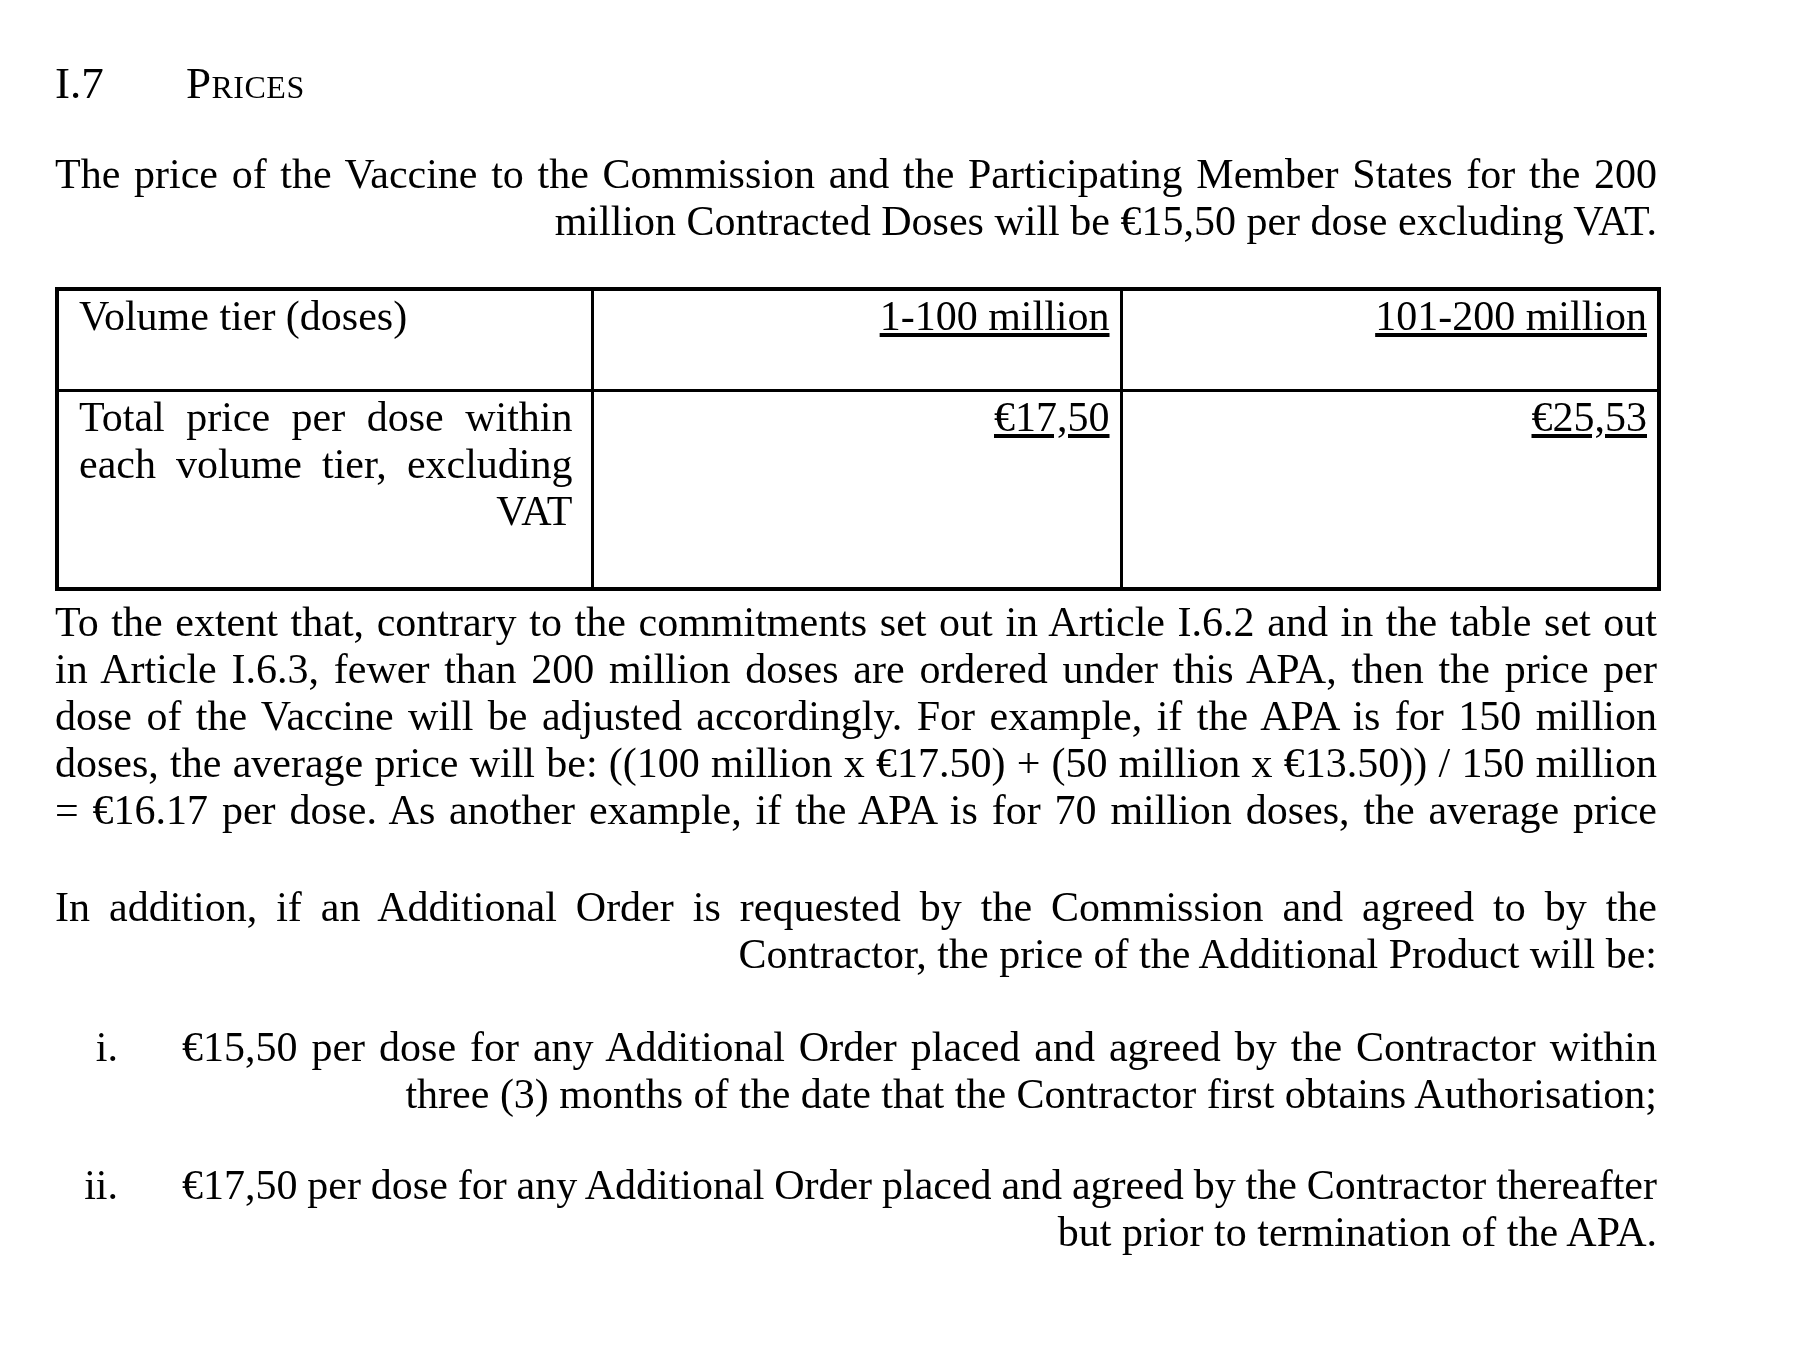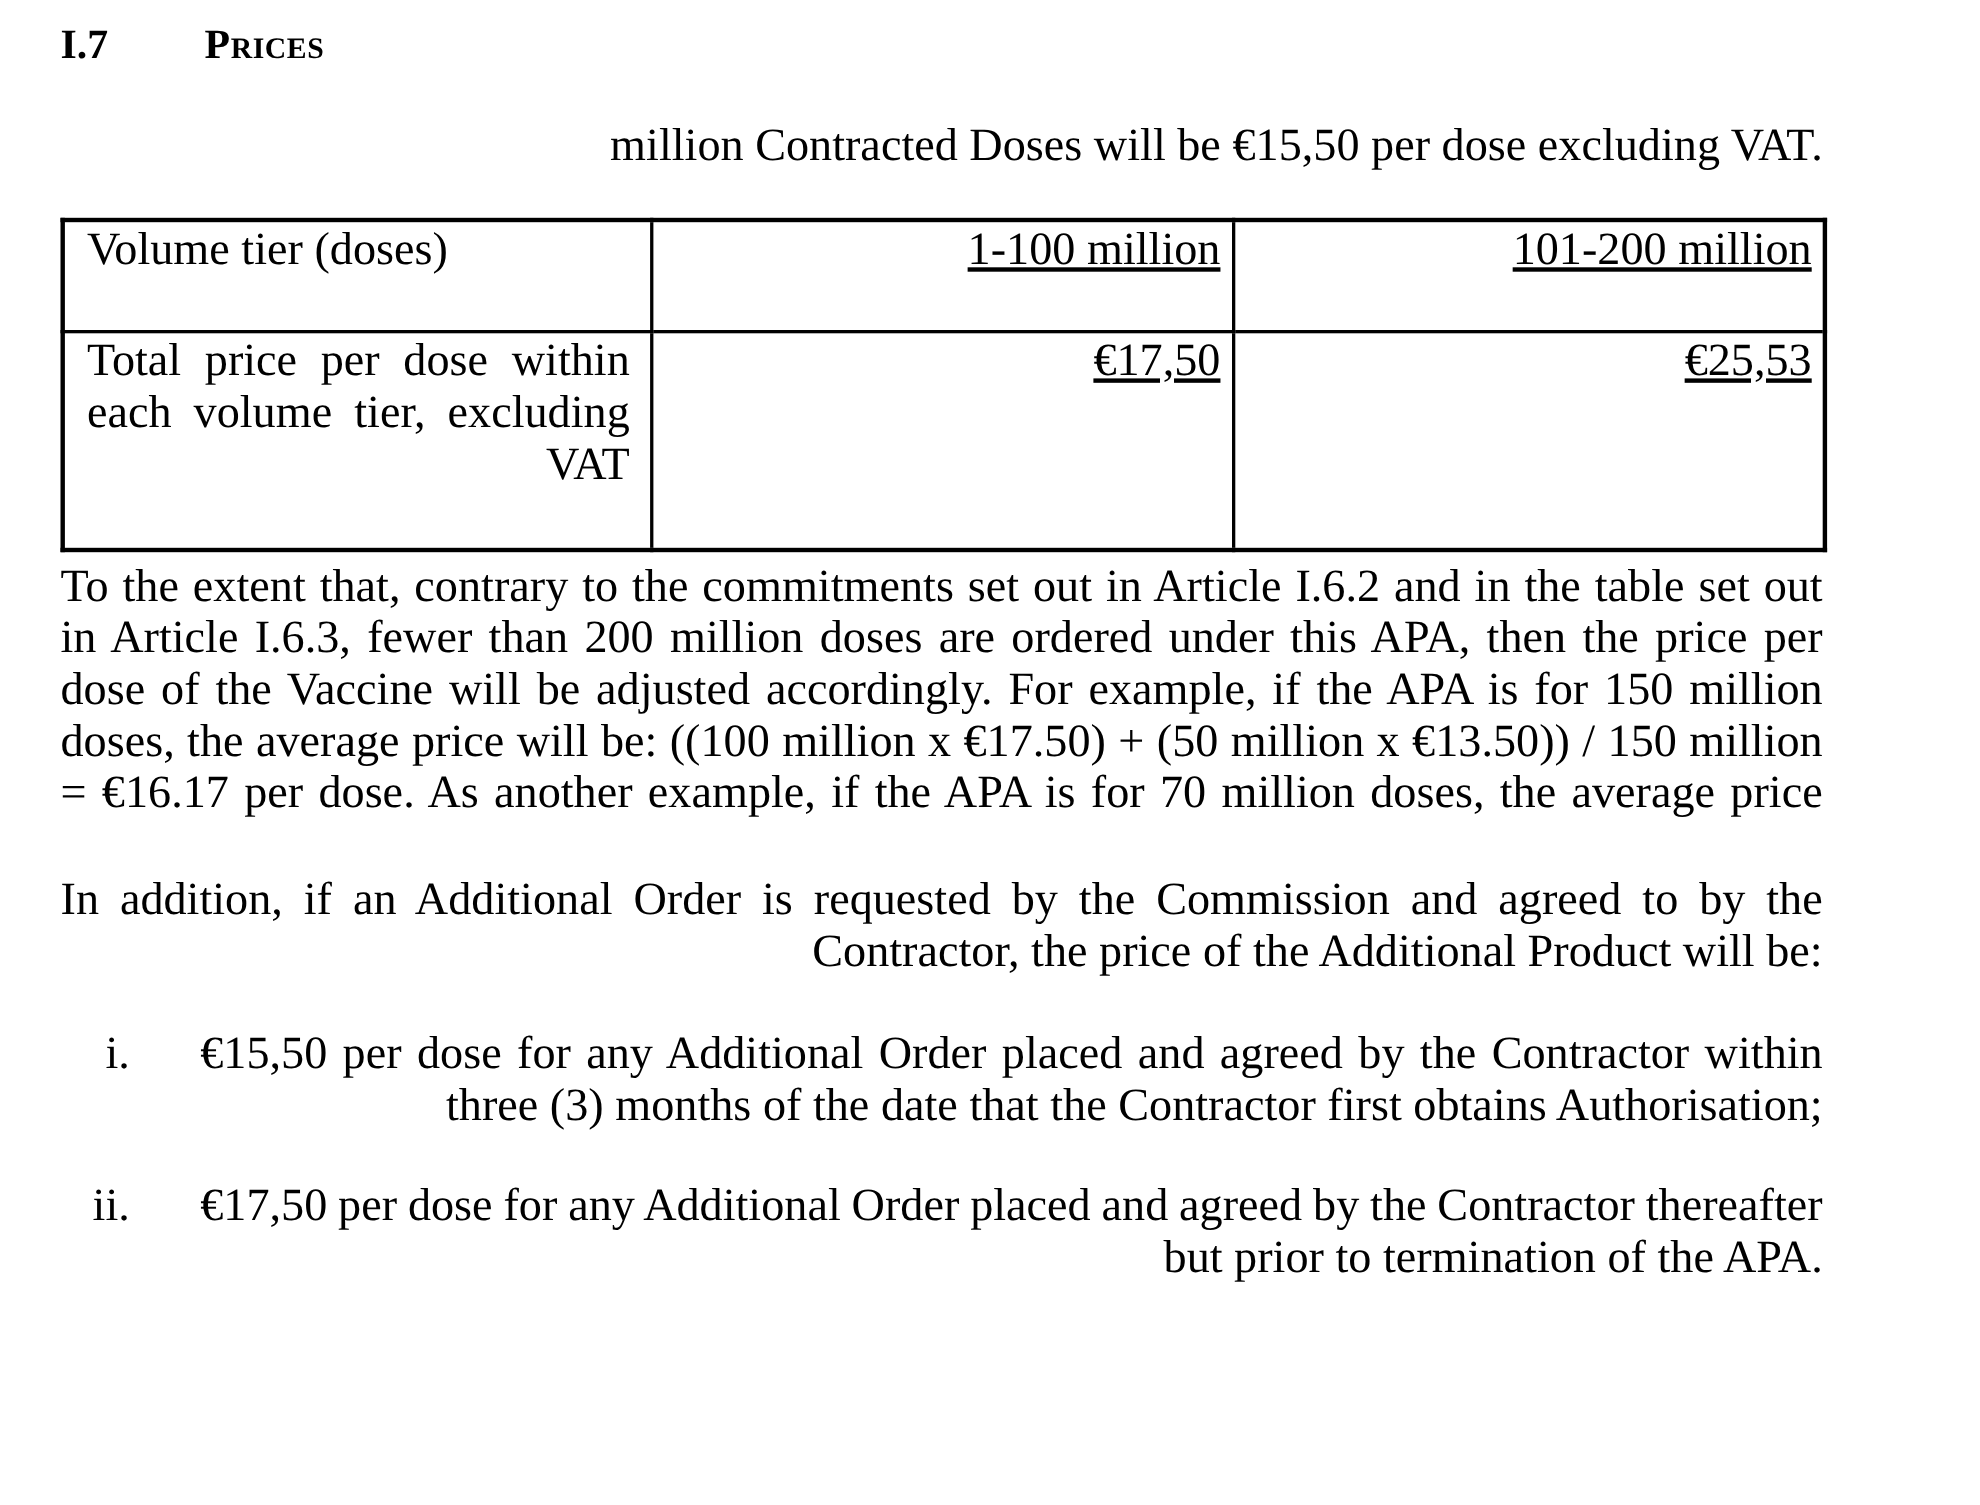--- a/index.html
+++ b/index.html
@@ -17,24 +17,25 @@
     line-height: 47px;
   }
   .page {
     box-sizing: border-box;
     width: 1800px;
     height: 1368px;
     padding: 17px 143px 0 55px; 
   }
   
   .heading {
-    font-weight: bold;
-    font-size: 38px;
+    font-weight: normal;
+    font-size: 45px;
     line-height: 48px;
     white-space: nowrap;
+    margin-top: 42px;
   }
   .hnum { display: inline-block; width: 131px; }
   .htitle { font-variant: small-caps; letter-spacing: 0.5px; }
 
   
   .para .jline,
   .cell-lines .jline {
     text-align: justify;
     text-align-last: justify;
     word-spacing: -3px;
@@ -94,20 +95,21 @@
 </head>
 <body>
 
 <div class="page">
 
   <div class="heading">
     <span class="hnum">I.7</span><span class="htitle">Prices</span>
   </div>
 
   <div class="para mt-p1">
+      <div class="jline">The price of the Vaccine to the Commission and the Participating Member States for the 200</div>
       <div class="lastline">million Contracted Doses will be €15,50 per dose excluding VAT.</div>
     </div>
 
 
   <table class="price-table">
     <colgroup>
       <col class="c1">
         <col class="c2">
         <col class="c3">
     </colgroup>

